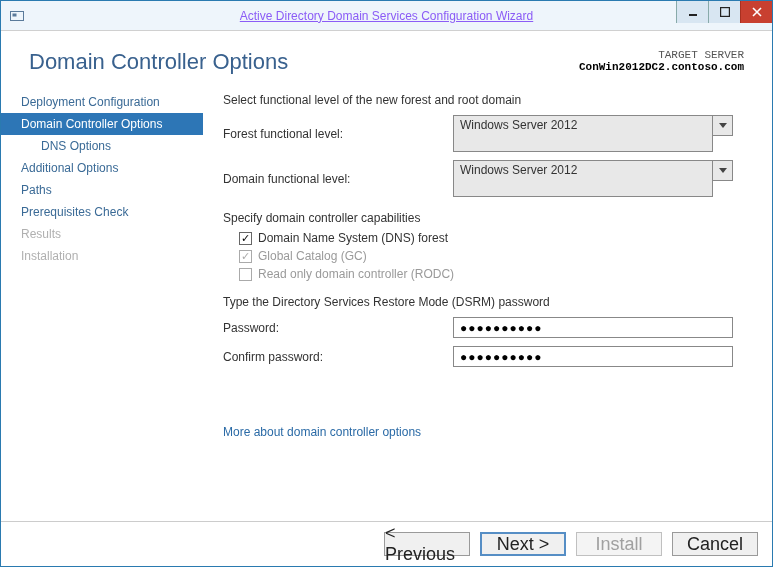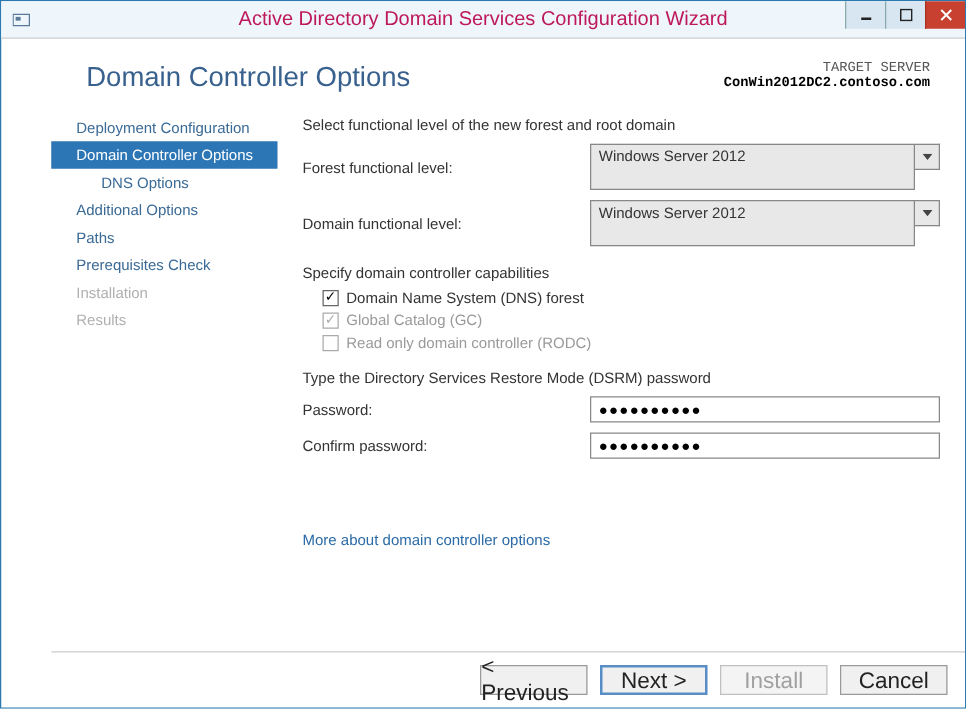--- a/index.html
+++ b/index.html
@@ -31,23 +31,24 @@
     height: 16px;
     margin-left: 8px;
     display: flex;
     align-items: center;
     justify-content: center;
   }
   .titlebar-title {
     position: absolute;
     left: 0; right: 0;
     text-align: center;
-    font-size: 16px;
-    color: #be185d;
+    font-size: 12px;
+    color: #8b5cf6;
     pointer-events: none;
+    text-decoration: underline;
   }
   .titlebar-controls {
     margin-left: auto;
     display: flex;
     height: 100%;
   }
   .titlebar-controls .ctl {
     width: 32px;
     height: 22px;
     display: flex;
@@ -61,21 +62,20 @@
   }
   .titlebar-controls .ctl.close {
     background: #c84030;
     color: #fff;
     border-left: 1px solid #a83020;
   }
   .body {
     flex: 1 1 auto;
     display: flex;
     flex-direction: column;
-    padding-left: 40px;
   }
   .header {
     display: flex;
     padding: 18px 28px 12px 28px;
   }
   .page-title {
     font-size: 22px;
     font-weight: 300;
     color: #39618e;
     flex: 1 1 auto;
@@ -239,22 +239,22 @@
     </div>
 
     <div class="content">
       <div class="sidebar">
         <div class="step">Deployment Configuration</div>
         <div class="step selected">Domain Controller Options</div>
         <div class="step sub">DNS Options</div>
         <div class="step">Additional Options</div>
         <div class="step">Paths</div>
         <div class="step">Prerequisites Check</div>
+        <div class="step disabled">Results</div>
         <div class="step disabled">Installation</div>
-        <div class="step disabled">Results</div>
       </div>
 
       <div class="main">
         <div>Select functional level of the new forest and root domain</div>
 
         <div class="section-row">
           <div class="lbl">Forest functional level:</div>
           <div class="combo">
             <div class="combo-text">Windows Server 2012</div>
             <div class="combo-btn">

